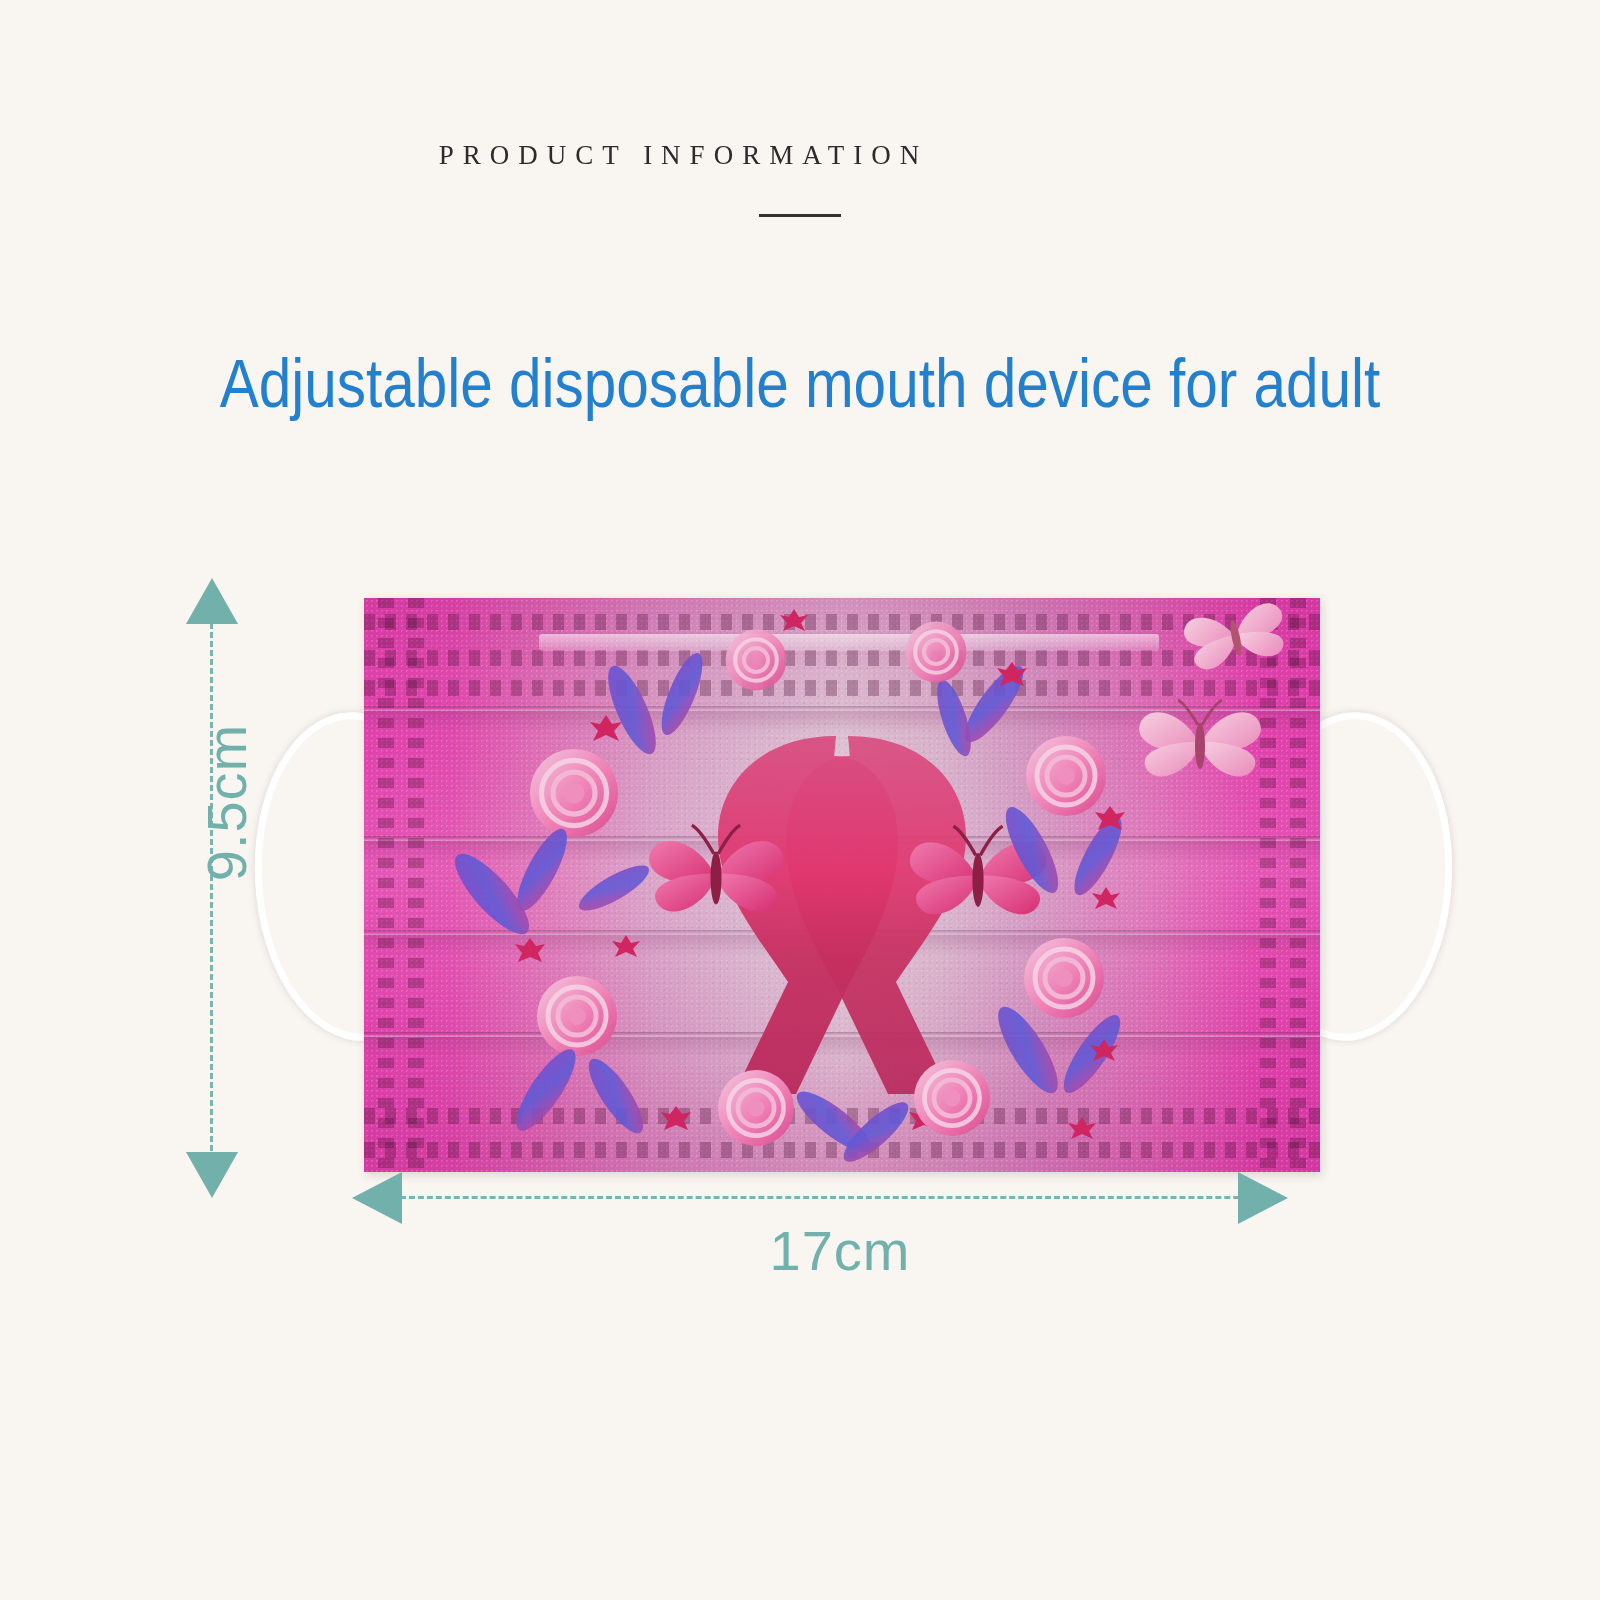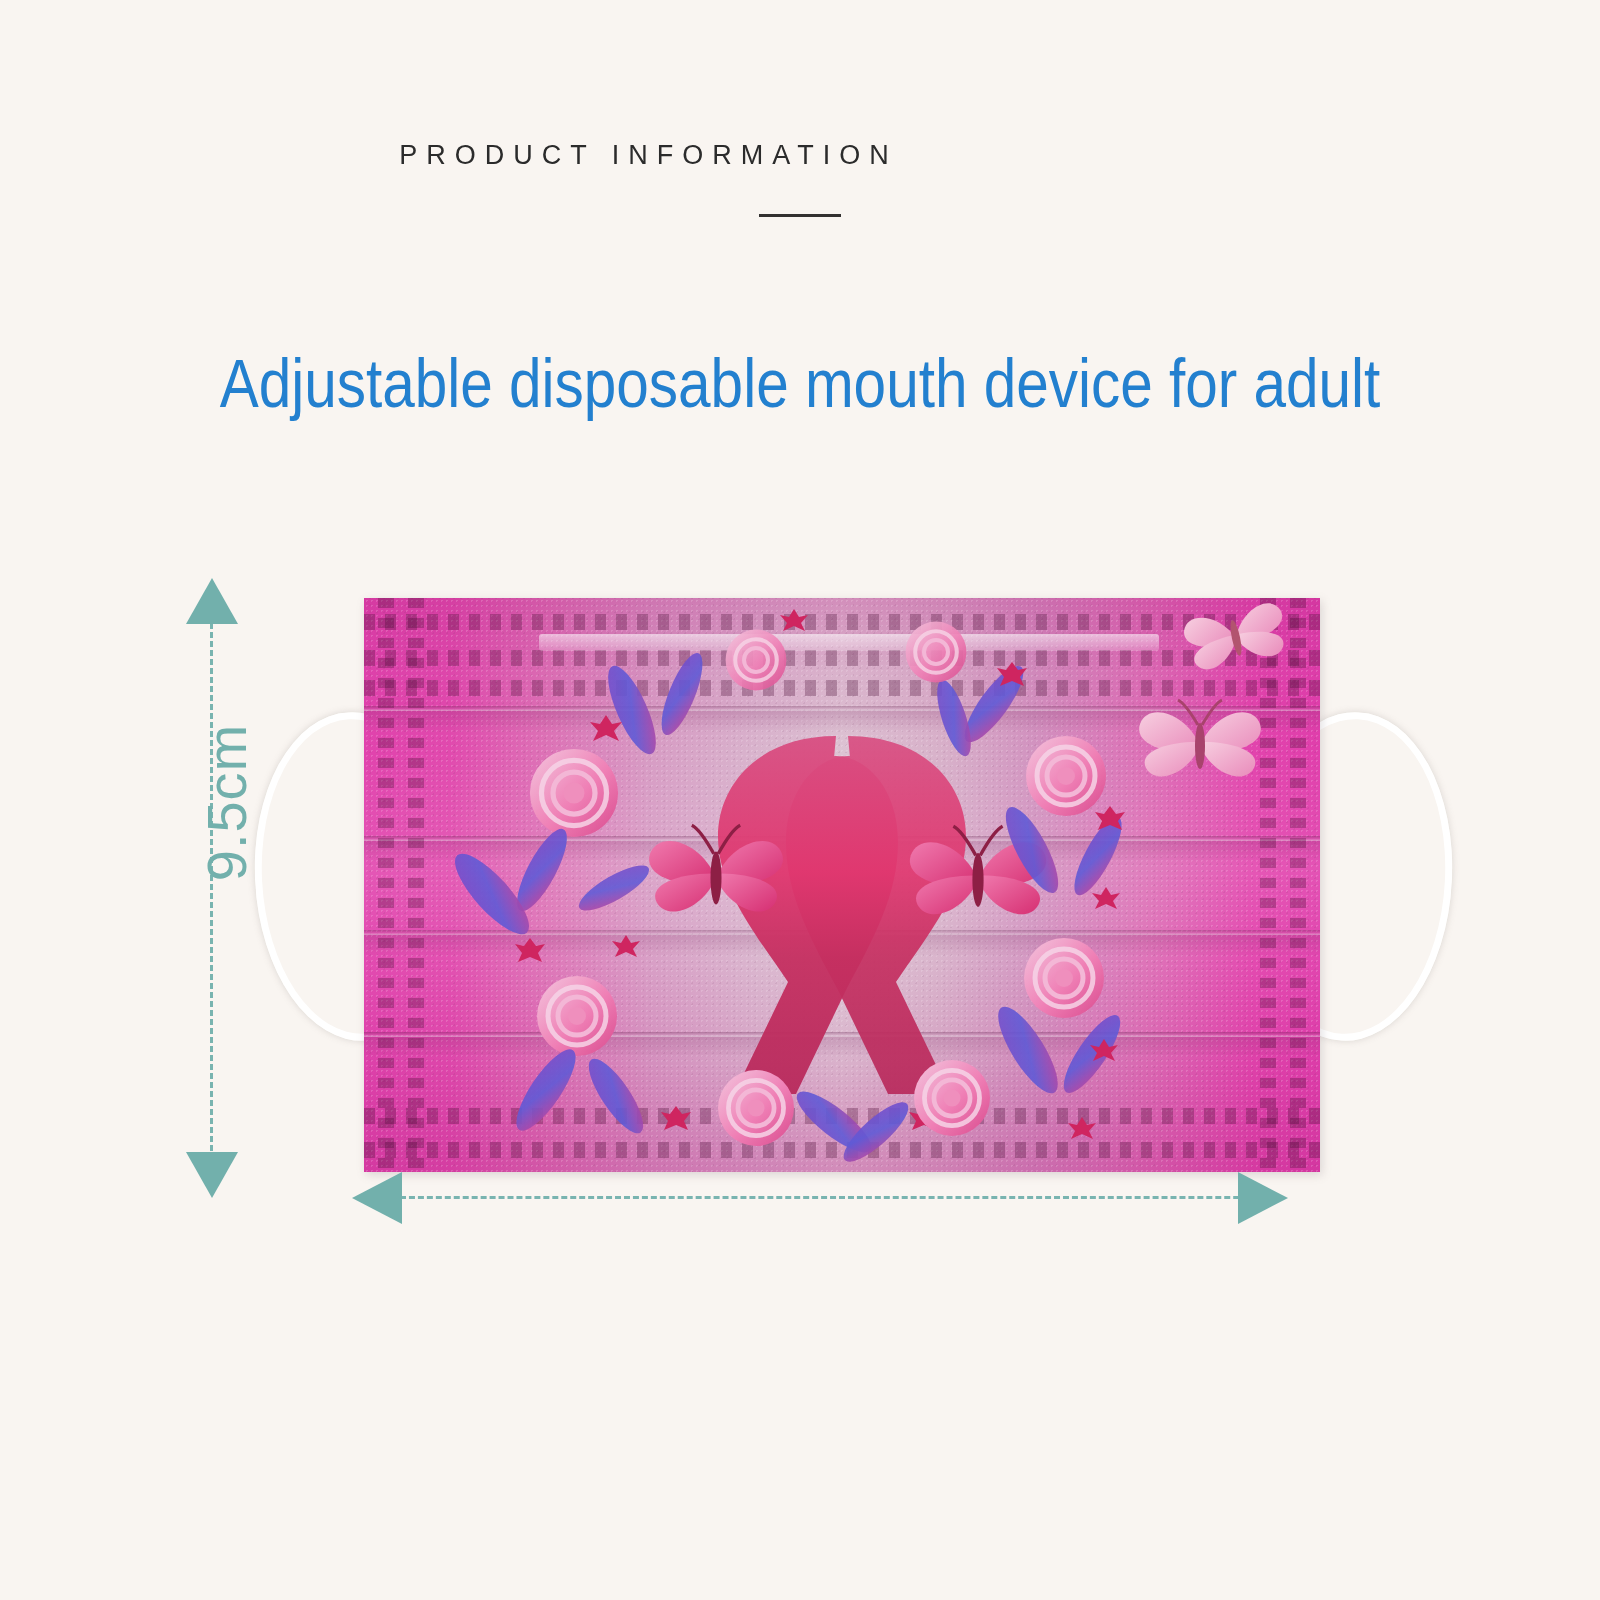--- a/index.html
+++ b/index.html
@@ -15,26 +15,27 @@
     position: relative;
   }
 
   
   #eyebrow {
     position: absolute;
     top: 140px;
     left: 0;
     width: 1297px;
     text-align: center;
-    font-family: Liberation Sans, sans-serif;
+    font-family: Liberation Serif, serif;
     font-size: 27px;
     letter-spacing: 9px;
     color: #2b2b2b;
     font-weight: 400;
     white-space: nowrap;
+    padding-left: 35px;
   }
   #eyebrow-rule {
     position: absolute;
     top: 214px;
     left: 759px;
     width: 82px;
     height: 3px;
     background: #333130;
   }
 
@@ -536,13 +537,14 @@
 
   <div class="dim-line-h" style="left:400px; top:1196px; width:884px;"></div>
   <div class="arrow" style="left:352px; top:1172px;
               border-top:26px solid transparent;
               border-bottom:26px solid transparent;
               border-right:50px solid #72b0ac;"></div>
   <div class="arrow" style="left:1238px; top:1172px;
               border-top:26px solid transparent;
               border-bottom:26px solid transparent;
               border-left:50px solid #72b0ac;"></div>
+  <div id="dim-h-label">17cm</div>
 </div>
 
 </body></html>

